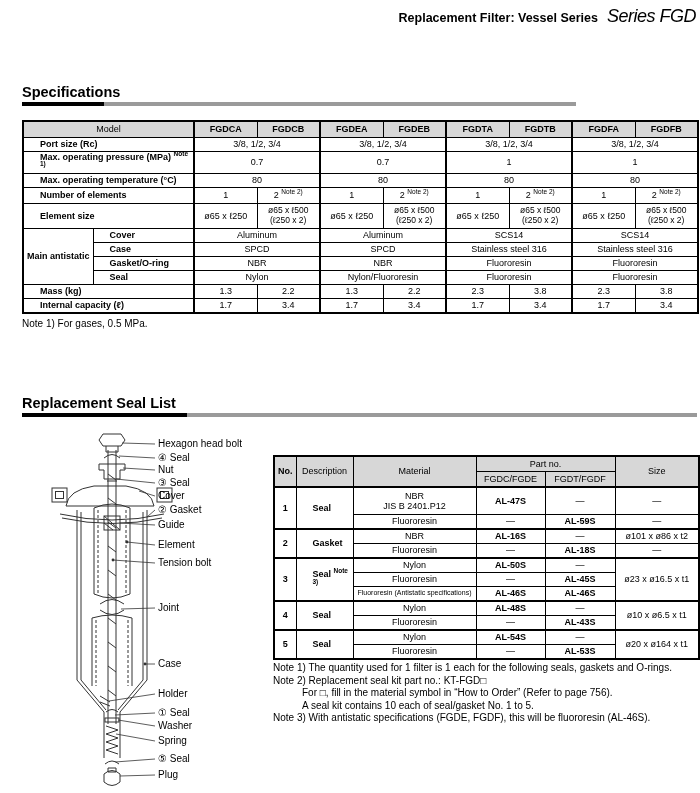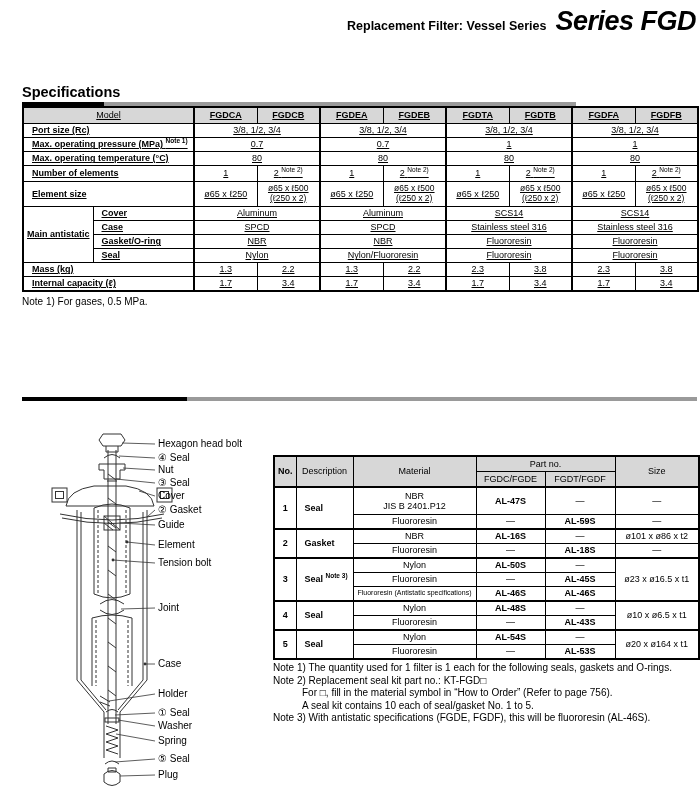--- a/index.html
+++ b/index.html
@@ -2,48 +2,48 @@
 <html><head>
 <meta charset="utf-8">
 <style>
   html,body{margin:0;padding:0;}
   body{width:700px;height:793px;background:#fff;color:#000;position:relative;overflow:hidden;
        font-family:"Liberation Sans","DejaVu Sans",sans-serif;-webkit-font-smoothing:antialiased;}
 
   
   .tophdr{position:absolute;top:6px;right:4px;display:flex;align-items:baseline;gap:9px;}
   .tophdr .small{font-size:12.5px;font-weight:bold;letter-spacing:0;}
-  .tophdr .big{font-size:27px;font-weight:bold;font-style:italic;letter-spacing:-0.5px;text-align:center;}
+  .tophdr .big{font-size:18px;font-weight:normal;font-style:italic;letter-spacing:-0.5px;text-align:center;}
 
   
   .sec-heading{font-size:14.5px;font-weight:bold;letter-spacing:0;}
   .rule{height:4px;background:#9a9a9a;margin-top:2px;position:relative;}
   .rule .dark{position:absolute;left:0;top:0;height:4px;background:#000;}
 
   
   table{border-collapse:collapse;table-layout:fixed;background:#fff;}
   td{border:1px solid #000;text-align:center;vertical-align:middle;padding:0 2px;
      font-size:9px;line-height:1.15;height:13px;overflow:hidden;}
   .hd{background:#d7d7d7;}
   .b{font-weight:bold;}
-  .lbl{text-align:left;font-weight:bold;padding-left:8px;}
+  .lbl{text-align:left;font-weight:bold;padding-left:16px;}
   .g{border-left-width:2px;}
   .gt td{border-top-width:2px;}
   sup{font-size:6.5px;vertical-align:super;line-height:0;}
   table.spec{width:675px;border:2px solid #000;}
   table.sealtbl{width:425px;border:2px solid #000;}
   .two-line{height:24px;}
   .tiny{font-size:7px;padding:0 1px;}
 
   .notes{font-size:10px;line-height:12.5px;margin-top:4px;}
   .notes .ind{padding-left:29px;}
 
   
   .sec-spec{position:absolute;left:22px;top:84px;width:554px;}
-  .sec-spec table{text-decoration:underline;}
+  .sec-spec table{margin-top:14px;}
   .sec-seal{position:absolute;left:22px;top:395px;width:675px;}
   .diagram{position:absolute;left:-14px;top:33px;width:280px;height:365px;}
   .sealtable-wrap{position:absolute;left:251px;top:60px;}
   .sealnotes{position:absolute;left:251px;top:263px;width:447px;}
 
   svg text{font-family:"Liberation Sans","DejaVu Sans",sans-serif;font-size:10px;fill:#000;}
 </style>
 </head>
 <body>
 
@@ -179,20 +179,21 @@
     </tr>
   </tbody>
     </table>
 
   <div class="notes">
     <div>Note 1) For gases, 0.5 MPa.</div>
   </div>
 </div>
 
 <div class="sec-seal">
+  <div class="sec-heading">Replacement Seal List</div>
   <div class="rule">
       <div class="dark" style="width:165px;"></div>
     </div>
 
   <svg class="diagram" viewBox="0 0 280 365">
     <g stroke="#333" fill="none" stroke-width="1">
 
       <polygon points="95,6 113,6 117,12 113,18 95,18 91,12"></polygon>
       <path d="M98,18 v6 h12 v-6"></path>
 

